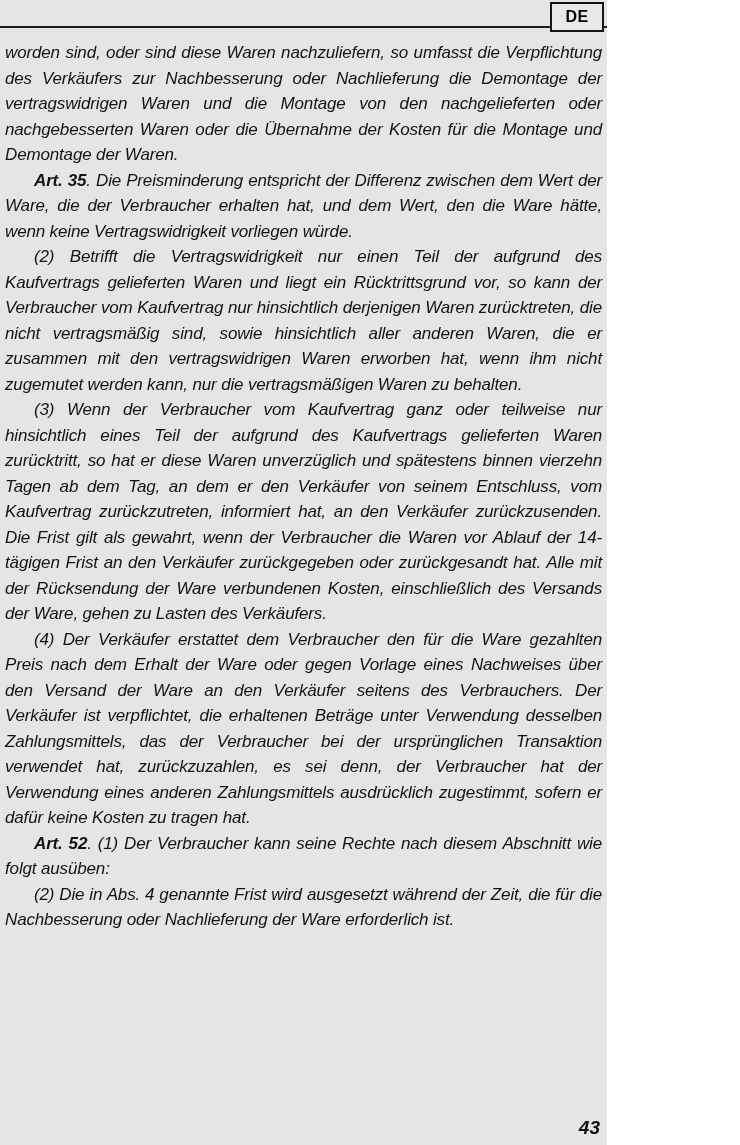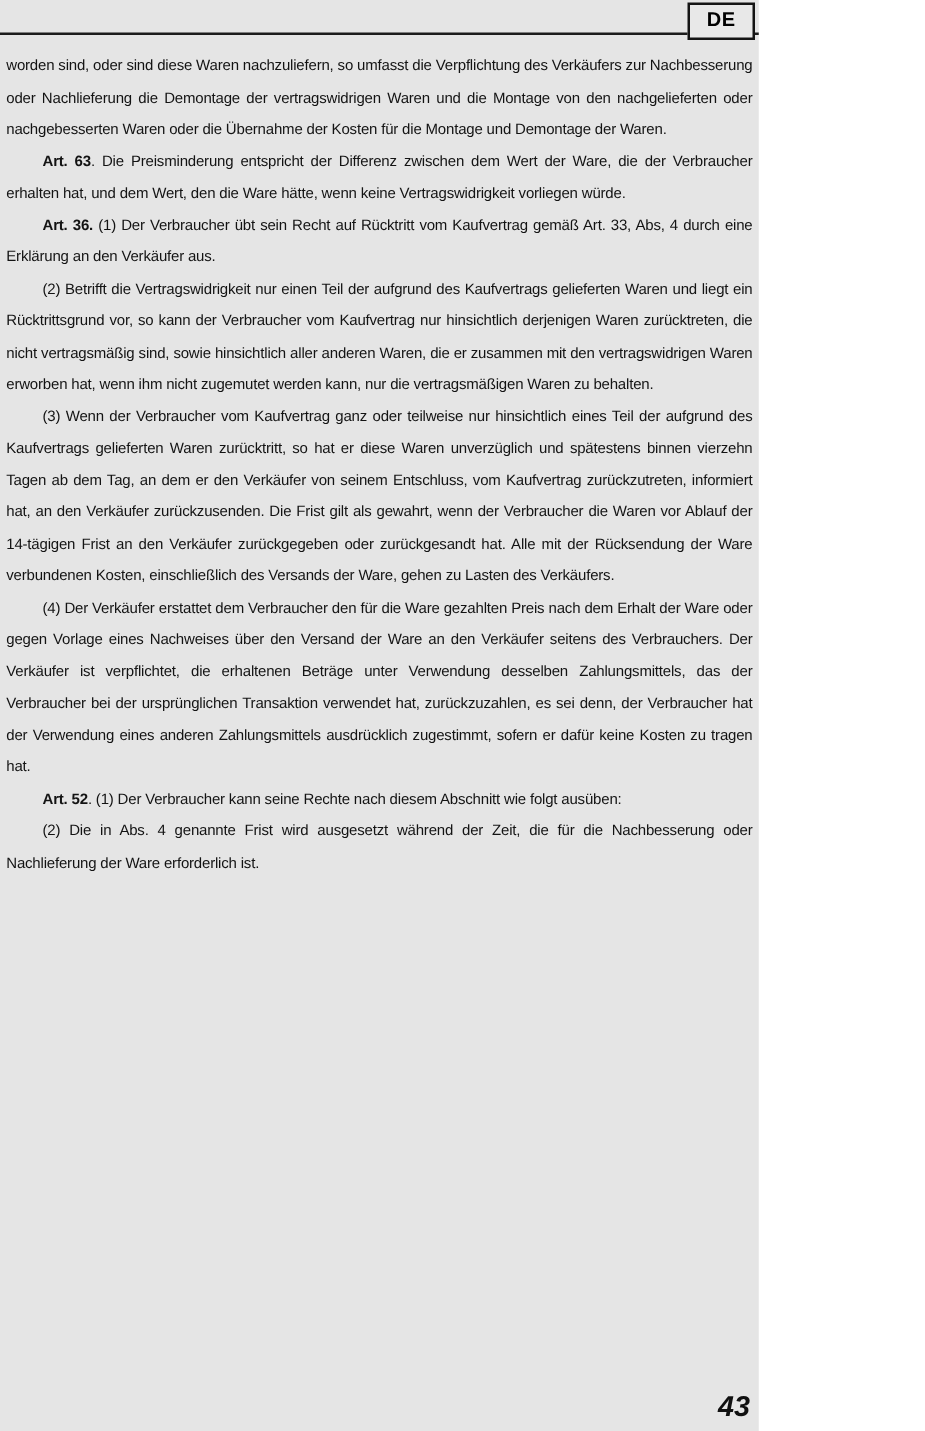--- a/index.html
+++ b/index.html
@@ -45,55 +45,55 @@
   .text-block {
     position: absolute;
     top: 40px;
     left: 5px;
     right: 5px;
   }
   .text-block p {
     margin: 0;
     text-align: justify;
     text-indent: 29px;
-    font-size: 12px;
+    font-size: 17px;
     line-height: 25.5px;
     letter-spacing: -0.15px;
     color: #131313;
+    font-style: italic;
   }
   .text-block p.continuation {
     text-indent: 0;
   }
   .text-block p b.lead {
     font-weight: 700;
   }
   
   .page-number {
     position: absolute;
     right: 7px;
     bottom: 6px;
-    font-size: 23px;
+    font-size: 19px;
     font-style: italic;
     font-weight: 600;
     color: #101010;
   }
 </style>
 </head>
 <body>
 
 <div class="page">
 
   <div class="top-rule"></div>
 
   <div class="lang-badge">DE</div>
 
   <div class="text-block">
     <p class="continuation"><b class="lead"></b><span>worden sind, oder sind diese Waren nachzuliefern, so umfasst die Verpflichtung des Verkäufers zur Nachbesserung oder Nachlieferung die Demontage der vertragswidrigen Waren und die Montage von den nachgelieferten oder nachgebesserten Waren oder die Übernahme der Kosten für die Montage und Demontage der Waren.</span></p>
-    <p><b class="lead">Art. 63</b><span>. Die Preisminderung entspricht der Differenz zwischen dem Wert der Ware, die der Verbraucher erhalten hat, und dem Wert, den die Ware hätte, wenn keine Vertragswidrigkeit vorliegen würde.</span></p>
-    <p><b class="lead">Art. 36.</b><span> (1) Der Verbraucher übt sein Recht auf Rücktritt vom Kaufvertrag gemäß Art. 33, Abs, 4 durch eine Erklärung an den Verkäufer aus.</span></p>
+    <p><b class="lead">Art. 35</b><span>. Die Preisminderung entspricht der Differenz zwischen dem Wert der Ware, die der Verbraucher erhalten hat, und dem Wert, den die Ware hätte, wenn keine Vertragswidrigkeit vorliegen würde.</span></p>
     <p><b class="lead"></b><span>(2) Betrifft die Vertragswidrigkeit nur einen Teil der aufgrund des Kaufvertrags gelieferten Waren und liegt ein Rücktrittsgrund vor, so kann der Verbraucher vom Kaufvertrag nur hinsichtlich derjenigen Waren zurücktreten, die nicht vertragsmäßig sind, sowie hinsichtlich aller anderen Waren, die er zusammen mit den vertragswidrigen Waren erworben hat, wenn ihm nicht zugemutet werden kann, nur die vertragsmäßigen Waren zu behalten.</span></p>
     <p><b class="lead"></b><span>(3) Wenn der Verbraucher vom Kaufvertrag ganz oder teilweise nur hinsichtlich eines Teil der aufgrund des Kaufvertrags gelieferten Waren zurücktritt, so hat er diese Waren unverzüglich und spätestens binnen vierzehn Tagen ab dem Tag, an dem er den Verkäufer von seinem Entschluss, vom Kaufvertrag zurückzutreten, informiert hat, an den Verkäufer zurückzusenden. Die Frist gilt als gewahrt, wenn der Verbraucher die Waren vor Ablauf der 14-tägigen Frist an den Verkäufer zurückgegeben oder zurückgesandt hat. Alle mit der Rücksendung der Ware verbundenen Kosten, einschließlich des Versands der Ware, gehen zu Lasten des Verkäufers.</span></p>
     <p><b class="lead"></b><span>(4) Der Verkäufer erstattet dem Verbraucher den für die Ware gezahlten Preis nach dem Erhalt der Ware oder gegen Vorlage eines Nachweises über den Versand der Ware an den Verkäufer seitens des Verbrauchers. Der Verkäufer ist verpflichtet, die erhaltenen Beträge unter Verwendung desselben Zahlungsmittels, das der Verbraucher bei der ursprünglichen Transaktion verwendet hat, zurückzuzahlen, es sei denn, der Verbraucher hat der Verwendung eines anderen Zahlungsmittels ausdrücklich zugestimmt, sofern er dafür keine Kosten zu tragen hat.</span></p>
     <p><b class="lead">Art. 52</b><span>. (1) Der Verbraucher kann seine Rechte nach diesem Abschnitt wie folgt ausüben:</span></p>
     <p><b class="lead"></b><span>(2) Die in Abs. 4 genannte Frist wird ausgesetzt während der Zeit, die für die Nachbesserung oder Nachlieferung der Ware erforderlich ist.</span></p>
   </div>
 
   <div class="page-number">43</div>
 
 </div>

